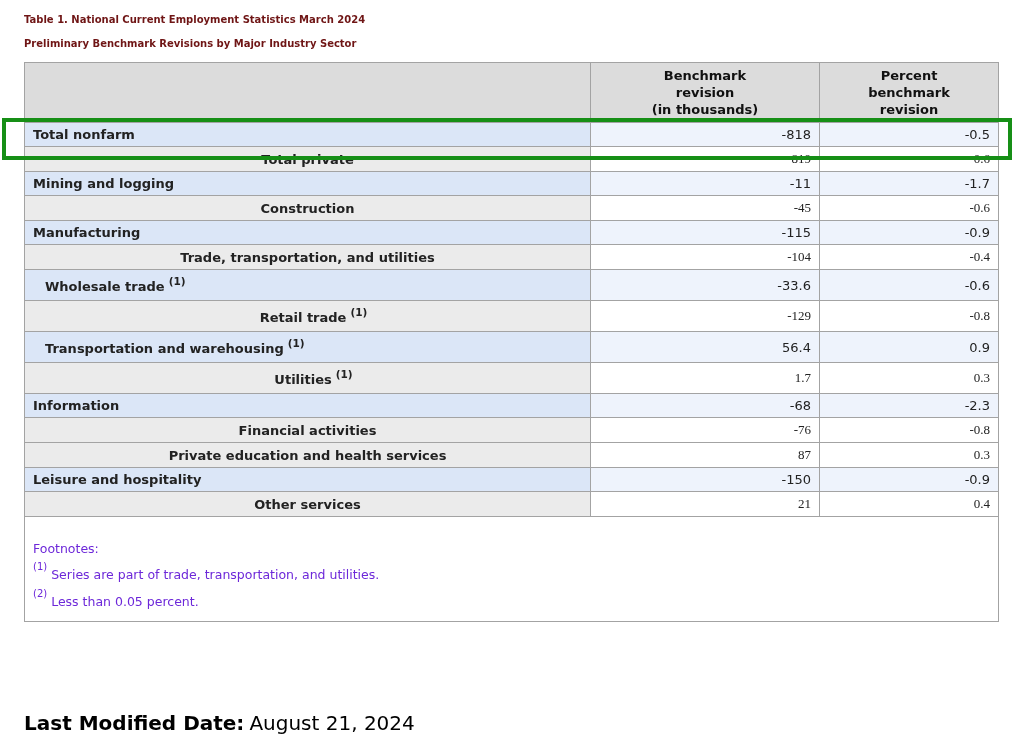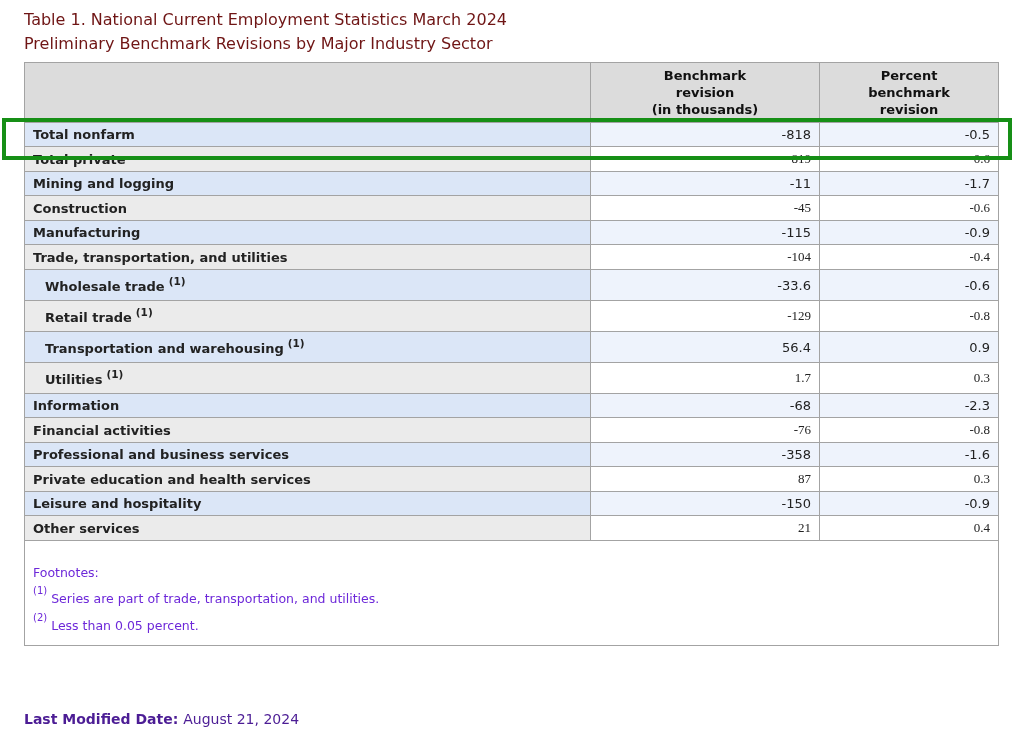--- a/index.html
+++ b/index.html
@@ -17,21 +17,21 @@
   html,body{margin:0;padding:0;}
   body{
     width:1021px;height:736px;background:#ffffff;
     font-family:"DejaVu Sans","Liberation Sans",sans-serif;
     color:var(--text-dark);
   }
   .page{position:relative;width:1021px;height:736px;overflow:hidden;}
 
   .title-block{position:absolute;left:24px;top:8px;}
   .title-line{
-    color:var(--title-color);font-weight:normal;font-size:16px;line-height:24px;
+    color:var(--title-color);font-weight:bold;font-size:10px;line-height:24px;
   }
 
   table.bench{
     position:absolute;left:24px;top:62px;width:974px;
     border-collapse:collapse;table-layout:fixed;font-size:13px;
   }
   table.bench th, table.bench td{
     border:1px solid var(--border-gray);
     box-sizing:border-box;
   }
@@ -49,21 +49,21 @@
   td.label-cell{
     text-align:left;font-weight:bold;color:var(--text-dark);
     padding:4px 8px;vertical-align:middle;
   }
   tr.sub td.label-cell{padding-left:20px;}
   td.num-cell{
     text-align:right;padding:4px 8px;vertical-align:middle;color:var(--text-dark);
   }
   tr.shade-blue td.label-cell{background:var(--row-blue-label);}
   tr.shade-blue td.num-cell{background:var(--row-blue-value);padding-left:44px;}
-  tr.shade-gray td.label-cell{background:var(--row-gray-label);}
+  tr.shade-gray td.label-cell{background:var(--row-gray-label);text-align:center;}
   tr.shade-gray td.num-cell{background:var(--row-gray-value);font-family:Liberation Serif, serif;}
 
   sup.fn-ref{
     font-size:10.5px;font-weight:bold;position:relative;top:-1px;margin-left:4px;
   }
 
   td.num-cell a{
     color:var(--link-blue);text-decoration:underline;
   }
 
@@ -72,21 +72,21 @@
   .fn-heading{line-height:20px;}
   .fn-line{line-height:23px;}
   .fn-line sup{font-size:10px;position:relative;top:-4px;margin-right:4px;}
 
   .highlight-box{
     position:absolute;left:2px;top:118px;width:1010px;height:42px;
     border:4px solid var(--highlight-green);box-sizing:border-box;
     pointer-events:none;background:transparent;
   }
 
-  .last-modified{position:absolute;left:24px;top:711px;font-size:14px;color:#4c1d95;}
+  .last-modified{position:absolute;left:24px;top:711px;font-size:20px;color:#000000;}
   .last-modified .lm-label{font-weight:bold;}
   .last-modified .lm-value{font-weight:normal;margin-left:5px;}
 </style>
 </head>
 <body>
 
 <div class="page">
 
   <div class="title-block">
     <div class="title-line">Table 1. National Current Employment Statistics March 2024</div>
@@ -159,25 +159,20 @@
         <tr class="data-row shade-blue">
     <td class="label-cell"><span>Information</span></td>
     <td class="num-cell">-68</td>
     <td class="num-cell">-2.3</td>
   </tr>
         <tr class="data-row shade-gray">
     <td class="label-cell"><span>Financial activities</span></td>
     <td class="num-cell">-76</td>
     <td class="num-cell">-0.8</td>
   </tr>
-        <tr class="data-row shade-blue">
-    <td class="label-cell"><span>Professional and business services</span></td>
-    <td class="num-cell">-358</td>
-    <td class="num-cell">-1.6</td>
-  </tr>
         <tr class="data-row shade-gray">
     <td class="label-cell"><span>Private education and health services</span></td>
     <td class="num-cell">87</td>
     <td class="num-cell">0.3</td>
   </tr>
         <tr class="data-row shade-blue">
     <td class="label-cell"><span>Leisure and hospitality</span></td>
     <td class="num-cell">-150</td>
     <td class="num-cell">-0.9</td>
   </tr>

